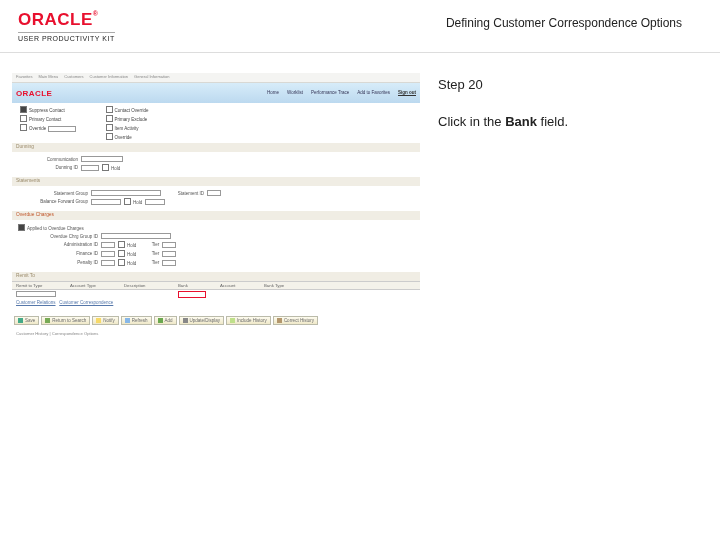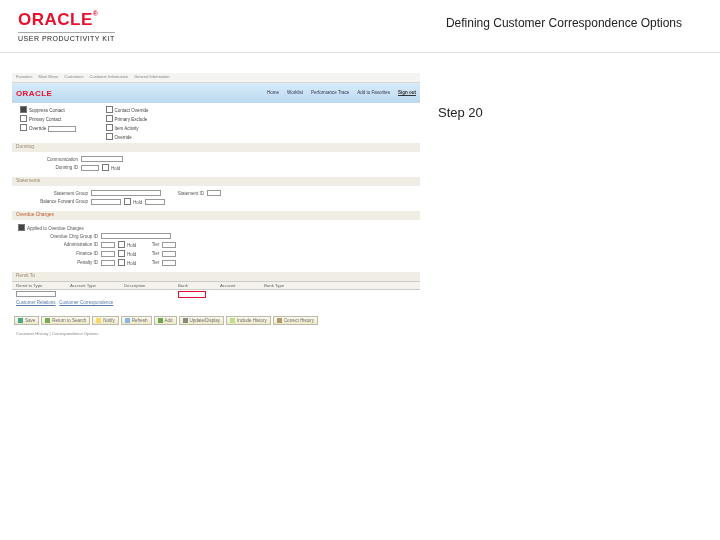--- a/index.html
+++ b/index.html
@@ -12,21 +12,21 @@
   .logo-oracle { font-family: "Arial Black", Arial; font-weight: 900; color: #e8102e; font-size: 17px; letter-spacing: 0.5px; }
   .logo-oracle sup { font-size: 7px; vertical-align: top; }
   .logo-sub { font-size: 7px; letter-spacing: 0.5px; color: #222; border-top: 1px solid #aaa; padding-top: 2px; margin-top: 2px; }
   .hdr-title { margin-left: auto; padding-right: 20px; padding-top: 6px; font-size: 12px; color: #222; }
 
   .hdr-rule { border: none; border-top: 1px solid #ddd; margin: 4px 0 0 0; }
 
   
   .body { display: flex; padding: 20px 0 0 12px; }
   .shot { width: 408px; height: 290px; background: #fff; position: relative; overflow: hidden; font-size: 5px; color: #6a6a6a; }
-  .side { padding-left: 18px; padding-top: 4px; font-size: 13px; color: #222; margin-top: 28px; }
+  .side { padding-left: 18px; padding-top: 4px; font-size: 13px; color: #222; }
   .side .step { margin-bottom: 22px; }
   .side .instr .bold { font-weight: bold; }
 
   
   .row-top { height: 10px; background: #f4f4f2; border-bottom: 1px solid #d8d8d4; display:flex; gap:6px; padding:1px 4px; font-size:4px; color:#888;}
   .row-top span { }
   .row-brand { height: 20px; background: linear-gradient(#d7ecf9,#bcd9ef); display:flex; align-items:center; padding:0 4px; gap:10px;}
   .row-brand .mini-oracle { color:#e8102e; font-weight:900; font-size:8px; letter-spacing:0.4px;}
   .row-brand .tabs { margin-left:auto; display:flex; gap:8px; font-size:4.5px; color:#335; }
   .row-brand .tabs .sel { color:#333; font-weight:bold; border-bottom:1px solid #333;}
@@ -228,15 +228,18 @@
         <span class="b">
             <span class="ic ic-corr"></span>
             <span>Correct History</span>
           </span>
       </div>
       <div class="footer-path">Customer History | Correspondence Options</div>
     </div>
 
     <div class="side">
       <div class="step">Step 20</div>
+      <div class="instr">
+        <span>Click in the </span><span class="bold">Bank</span><span> field.</span>
+      </div>
     </div>
   </div>
 </div>
 
 </body></html>

